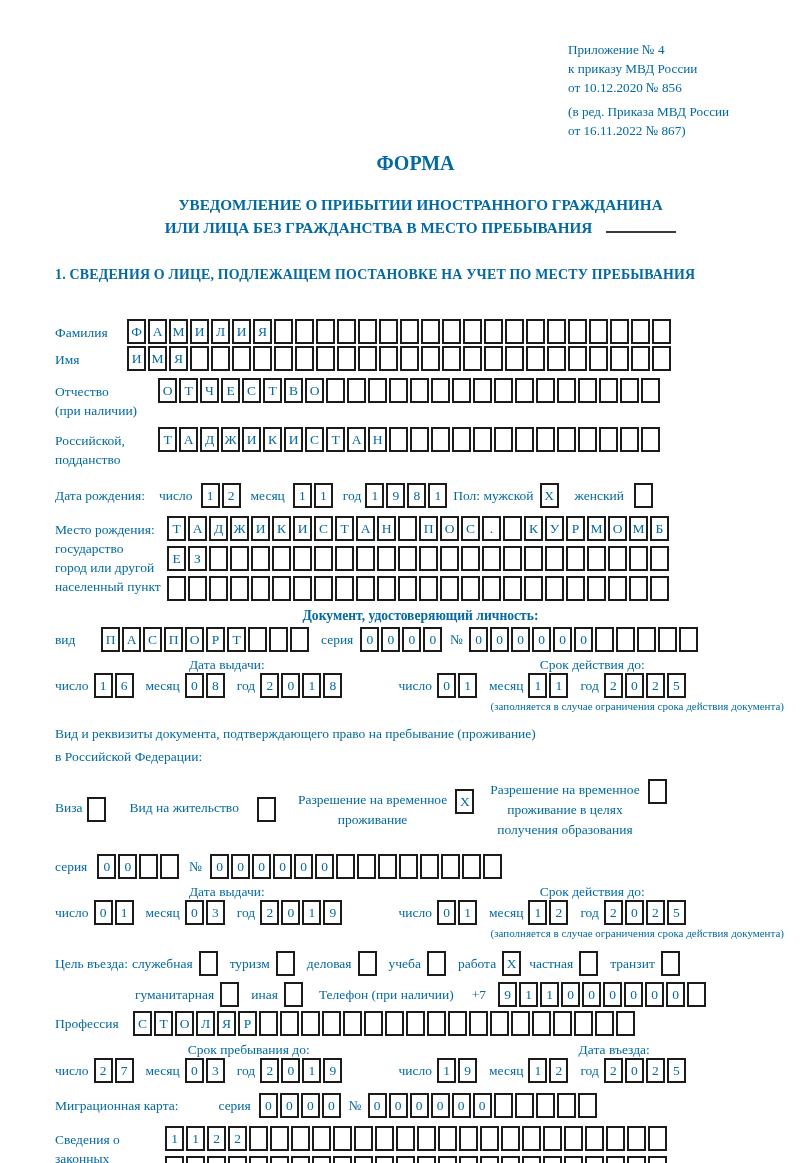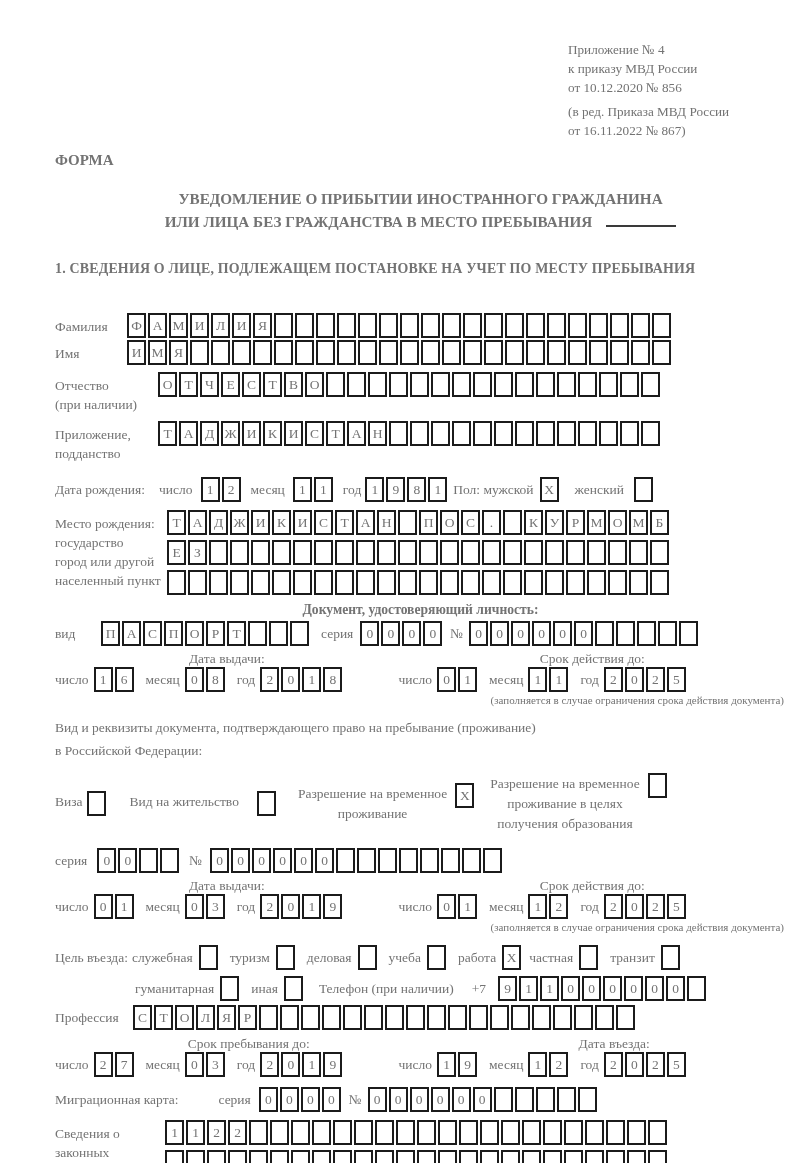--- a/index.html
+++ b/index.html
@@ -1,26 +1,26 @@
 <!DOCTYPE html>
 <html><head>
 <meta charset="utf-8">
 <style>
   * { box-sizing: border-box; }
   html,body { margin:0; padding:0; background:#ffffff; }
   .page {
     position:relative; width:800px; height:1163px; overflow:hidden;
-    background:#ffffff; color:#737373;
+    background:#ffffff; color:#0369a1;
     font-family:"Liberation Serif","DejaVu Serif",serif;
     font-size:13.5px; padding:40px 14px 12px 55px;
   }
   
   .ref-block { width:218px; margin-left:auto; line-height:19px; font-size:13.2px; }
   .ref-block .gap { margin-top:5px; }
-  .forma { text-align:left; font-weight:bold; font-size:15px; margin-top:12px; padding-right:10px; }
+  .forma { text-align:center; font-weight:bold; font-size:20px; margin-top:12px; padding-right:10px; }
   .title { text-align:center; font-weight:bold; font-size:15.2px; line-height:23px; margin-top:18px; }
   .blank-line { display:inline-block; width:70px; border-bottom:2.5px solid #3a3a3a; height:14px; margin-left:14px; }
   .section-heading { font-weight:bold; font-size:13.9px; margin-top:28px; white-space:nowrap; letter-spacing:0.2px; }
   
   .frow { display:flex; align-items:flex-start; }
   .lblcol { flex:0 0 auto; line-height:19px; padding-top:4px; }
   .lbl { line-height:19px; padding-top:4px; white-space:nowrap; }
   .cells { display:flex; flex:0 0 auto; }
   .cell {
     flex:0 0 auto; width:19px; height:25px; border:2px solid #1b1b1b; margin-right:2px;
@@ -166,21 +166,21 @@
         <span class="cell"></span>
         <span class="cell"></span>
         <span class="cell"></span>
         <span class="cell"></span>
         <span class="cell"></span>
       </div>
   </div>
 
   <div class="frow" style="margin-top:7px;">
     <div class="lblcol" style="width:103px;">
-      <div>Приложение,</div>
+      <div>Российской,</div>
       <div>подданство</div>
     </div>
     <div class="cells">
         <span class="cell">Т</span>
         <span class="cell">А</span>
         <span class="cell">Д</span>
         <span class="cell">Ж</span>
         <span class="cell">И</span>
         <span class="cell">К</span>
         <span class="cell">И</span>

